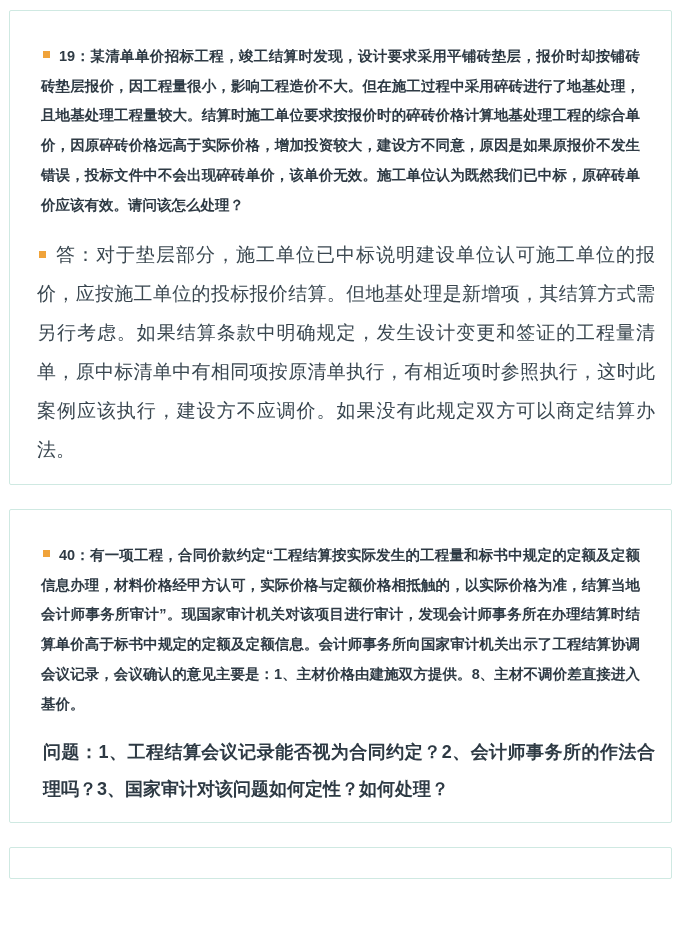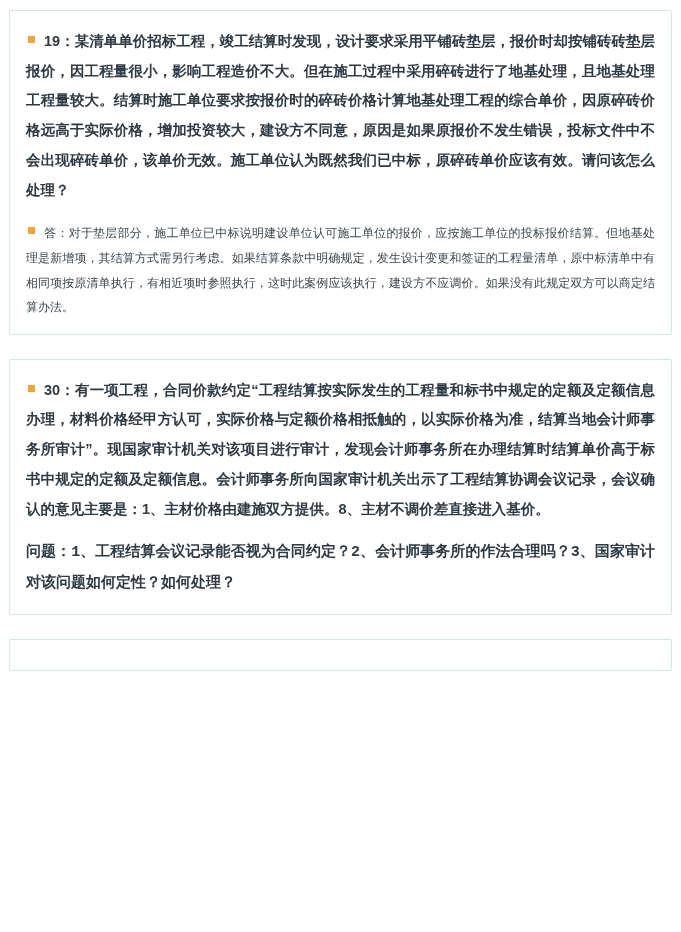--- a/index.html
+++ b/index.html
@@ -29,54 +29,53 @@
   .card:last-child {
     margin-bottom: 0;
   }
   .q-line {
     color: #2e3a44;
     font-size: 14.5px;
     font-weight: bold;
     line-height: 2.05;
     text-align: justify;
     text-justify: inter-ideograph;
-    margin: 0;
+    margin: 15px;
   }
   .bullet {
     display: inline-block;
     width: 7px;
     height: 7px;
     background: #f0a33a;
     margin-right: 9px;
     margin-left: 2px;
     position: relative;
     top: -3px;
   }
   .qnum {
     color: #2e3a44;
     font-weight: bold;
     font-size: 14.5px;
   }
   .sub-q {
     color: #2e3a44;
-    font-size: 15px;
+    font-size: 18px;
     font-weight: bold;
     line-height: 2.05;
     text-align: justify;
     text-justify: inter-ideograph;
-    margin: 14px 0 0 0;
-    font-family: Liberation Mono, monospace;
+    margin: 14px 0 0 17px;
   }
   .ans {
     color: #3a4750;
-    font-size: 12px;
+    font-size: 19px;
     line-height: 2.05;
     text-align: justify;
     text-justify: inter-ideograph;
-    margin: 16px 0 0 0;
+    margin: 16px 0 0 11px;
     font-weight: normal;
   }
   .ans-bullet {
     display: inline-block;
     width: 7px;
     height: 7px;
     background: #f0a33a;
     margin-right: 9px;
     margin-left: 2px;
     position: relative;
@@ -91,20 +90,20 @@
 <body>
 
 <div class="page">
 
   <div class="card">
     <p class="q-line"><span class="bullet"></span><span class="qnum">19：</span><span>某清单单价招标工程，竣工结算时发现，设计要求采用平铺砖垫层，报价时却按铺砖砖垫层报价，因工程量很小，影响工程造价不大。但在施工过程中采用碎砖进行了地基处理，且地基处理工程量较大。结算时施工单位要求按报价时的碎砖价格计算地基处理工程的综合单价，因原碎砖价格远高于实际价格，增加投资较大，建设方不同意，原因是如果原报价不发生错误，投标文件中不会出现碎砖单价，该单价无效。施工单位认为既然我们已中标，原碎砖单价应该有效。请问该怎么处理？</span></p>
     <p class="ans"><span class="ans-bullet"></span><span class="ans-label">答：</span><span>对于垫层部分，施工单位已中标说明建设单位认可施工单位的报价，应按施工单位的投标报价结算。但地基处理是新增项，其结算方式需另行考虑。如果结算条款中明确规定，发生设计变更和签证的工程量清单，原中标清单中有相同项按原清单执行，有相近项时参照执行，这时此案例应该执行，建设方不应调价。如果没有此规定双方可以商定结算办法。</span></p>
   </div>
 
   <div class="card">
-    <p class="q-line"><span class="bullet"></span><span class="qnum">30：</span><span>有一项工程，合同价款约定“工程结算按实际发生的工程量和标书中规定的定额及定额信息办理，材料价格经甲方认可，实际价格与定额价格相抵触的，以实际价格为准，结算当地会计师事务所审计”。现国家审计机关对该项目进行审计，发现会计师事务所在办理结算时结算单价高于标书中规定的定额及定额信息。会计师事务所向国家审计机关出示了工程结算协调会议记录，会议确认的意见主要是：1、主材价格由建施双方提供。8、主材不调价差直接进入基价。</span></p>
+    <p class="q-line"><span class="bullet"></span><span class="qnum">40：</span><span>有一项工程，合同价款约定“工程结算按实际发生的工程量和标书中规定的定额及定额信息办理，材料价格经甲方认可，实际价格与定额价格相抵触的，以实际价格为准，结算当地会计师事务所审计”。现国家审计机关对该项目进行审计，发现会计师事务所在办理结算时结算单价高于标书中规定的定额及定额信息。会计师事务所向国家审计机关出示了工程结算协调会议记录，会议确认的意见主要是：1、主材价格由建施双方提供。8、主材不调价差直接进入基价。</span></p>
     <p class="sub-q">问题：1、工程结算会议记录能否视为合同约定？2、会计师事务所的作法合理吗？3、国家审计对该问题如何定性？如何处理？</p>
   </div>
 
   <div class="card">
   </div>
 
 </div>
 
 </body></html>

